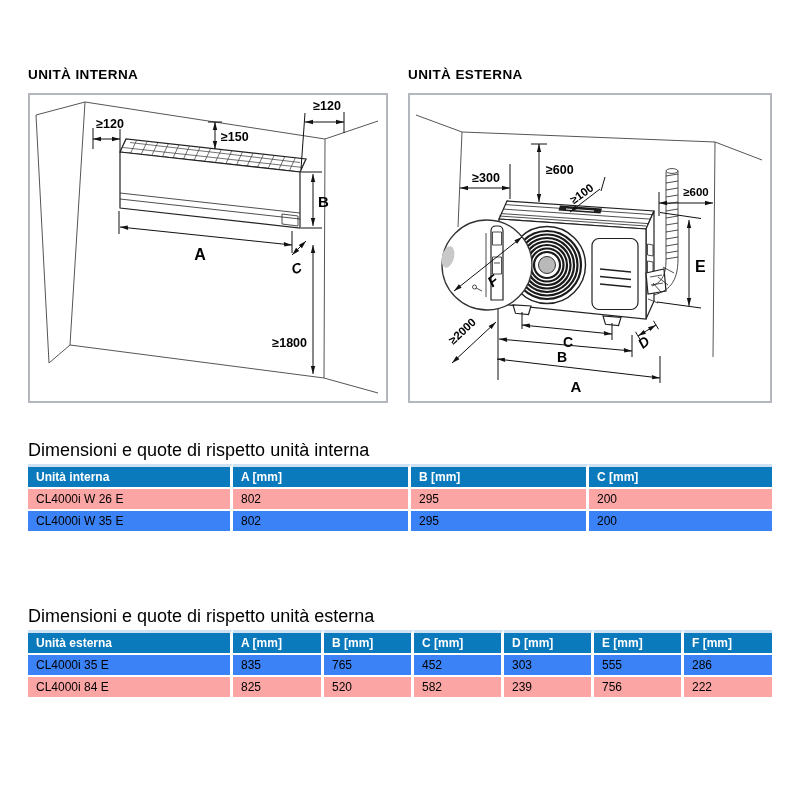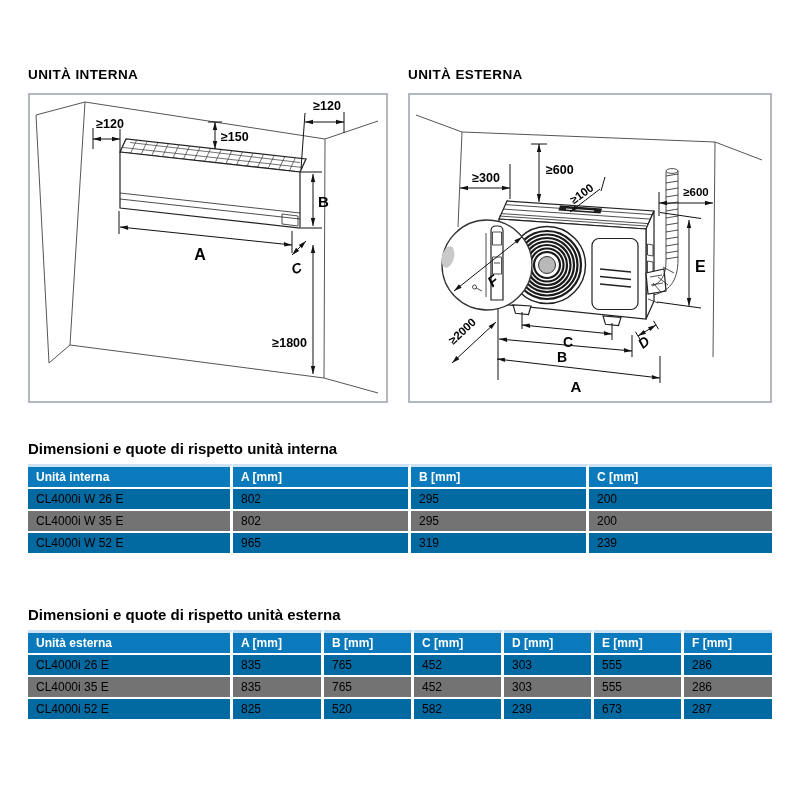--- a/index.html
+++ b/index.html
@@ -1,27 +1,27 @@
 <!DOCTYPE html>
 <html><head>
 <meta charset="utf-8">
 <style>
   html,body{margin:0;padding:0;background:#fff;}
   body{width:800px;height:800px;position:relative;font-family:"Liberation Sans",sans-serif;color:#000;overflow:hidden;}
   .fig-heading{position:absolute;font-size:13.5px;font-weight:bold;letter-spacing:.4px;}
   .fig-box{position:absolute;border:2px solid #b3b8bf;background:#fff;box-sizing:border-box;}
-  .section-title{position:absolute;font-size:15px;font-weight:bold;}
+  .section-title{position:absolute;font-size:18px;font-weight:normal;}
   table.dimtable{position:absolute;border-collapse:separate;border-spacing:0;table-layout:fixed;font-size:12px;}
   table.dimtable th{background:#0a7abc;color:#fff;text-align:left;font-weight:bold;height:20px;
     padding:0 0 0 8px;border-top:3px solid #cfe2f4;border-bottom:2px solid #fff;border-right:3px solid #fff;
     font-size:12px;white-space:nowrap;overflow:hidden;}
   table.dimtable th:last-child,table.dimtable td:last-child{border-right:none;}
-  table.dimtable td{background:#0369a1;height:20px;padding:0 0 0 8px;border-bottom:2px solid #fff;
+  table.dimtable td{background:#fca5a5;height:20px;padding:0 0 0 8px;border-bottom:2px solid #fff;
     border-right:3px solid #fff;white-space:nowrap;overflow:hidden;}
-  table.dimtable tr.alt td{background:#737373;}
+  table.dimtable tr.alt td{background:#3b82f6;}
   svg{display:block;}
   svg .room{stroke:#555;stroke-width:1;fill:none;}
   svg .unit{stroke:#222;stroke-width:1.2;fill:#fff;}
   svg .uline{stroke:#222;stroke-width:.8;fill:none;}
   svg .hatch{stroke:#333;stroke-width:.7;fill:none;}
   svg .dline{stroke:#111;stroke-width:1;fill:none;}
   svg .ahead{fill:#111;stroke:none;}
   svg text{fill:#000;}
   svg .dim{font-size:12.5px;font-weight:bold;}
   svg .dimsm{font-size:11.5px;font-weight:bold;}
@@ -220,26 +220,20 @@
         <td>802</td>
         <td>295</td>
         <td>200</td>
       </tr>
       <tr class="alt">
         <td>CL4000i W 35 E</td>
         <td>802</td>
         <td>295</td>
         <td>200</td>
       </tr>
-      <tr>
-        <td>CL4000i W 52 E</td>
-        <td>965</td>
-        <td>319</td>
-        <td>239</td>
-      </tr>
     </tbody>
   </table>
 
   <div class="section-title" style="left:28px;top:606px">Dimensioni e quote di rispetto unità esterna</div>
   <table class="dimtable" style="left:28px;top:630px;width:744px">
     <colgroup>
         <col style="width:205px">
         <col style="width:91px">
         <col style="width:90px">
         <col style="width:90px">
@@ -252,43 +246,34 @@
         <th>Unità esterna</th>
         <th>A [mm]</th>
         <th>B [mm]</th>
         <th>C [mm]</th>
         <th>D [mm]</th>
         <th>E [mm]</th>
         <th>F [mm]</th>
       </tr>
     </thead>
     <tbody>
-      <tr>
-        <td>CL4000i 26 E</td>
-        <td>835</td>
-        <td>765</td>
-        <td>452</td>
-        <td>303</td>
-        <td>555</td>
-        <td>286</td>
-      </tr>
       <tr class="alt">
         <td>CL4000i 35 E</td>
         <td>835</td>
         <td>765</td>
         <td>452</td>
         <td>303</td>
         <td>555</td>
         <td>286</td>
       </tr>
       <tr>
-        <td>CL4000i 52 E</td>
+        <td>CL4000i 84 E</td>
         <td>825</td>
         <td>520</td>
         <td>582</td>
         <td>239</td>
-        <td>673</td>
-        <td>287</td>
+        <td>756</td>
+        <td>222</td>
       </tr>
     </tbody>
   </table>
 
 </div>
 
 </body></html>

